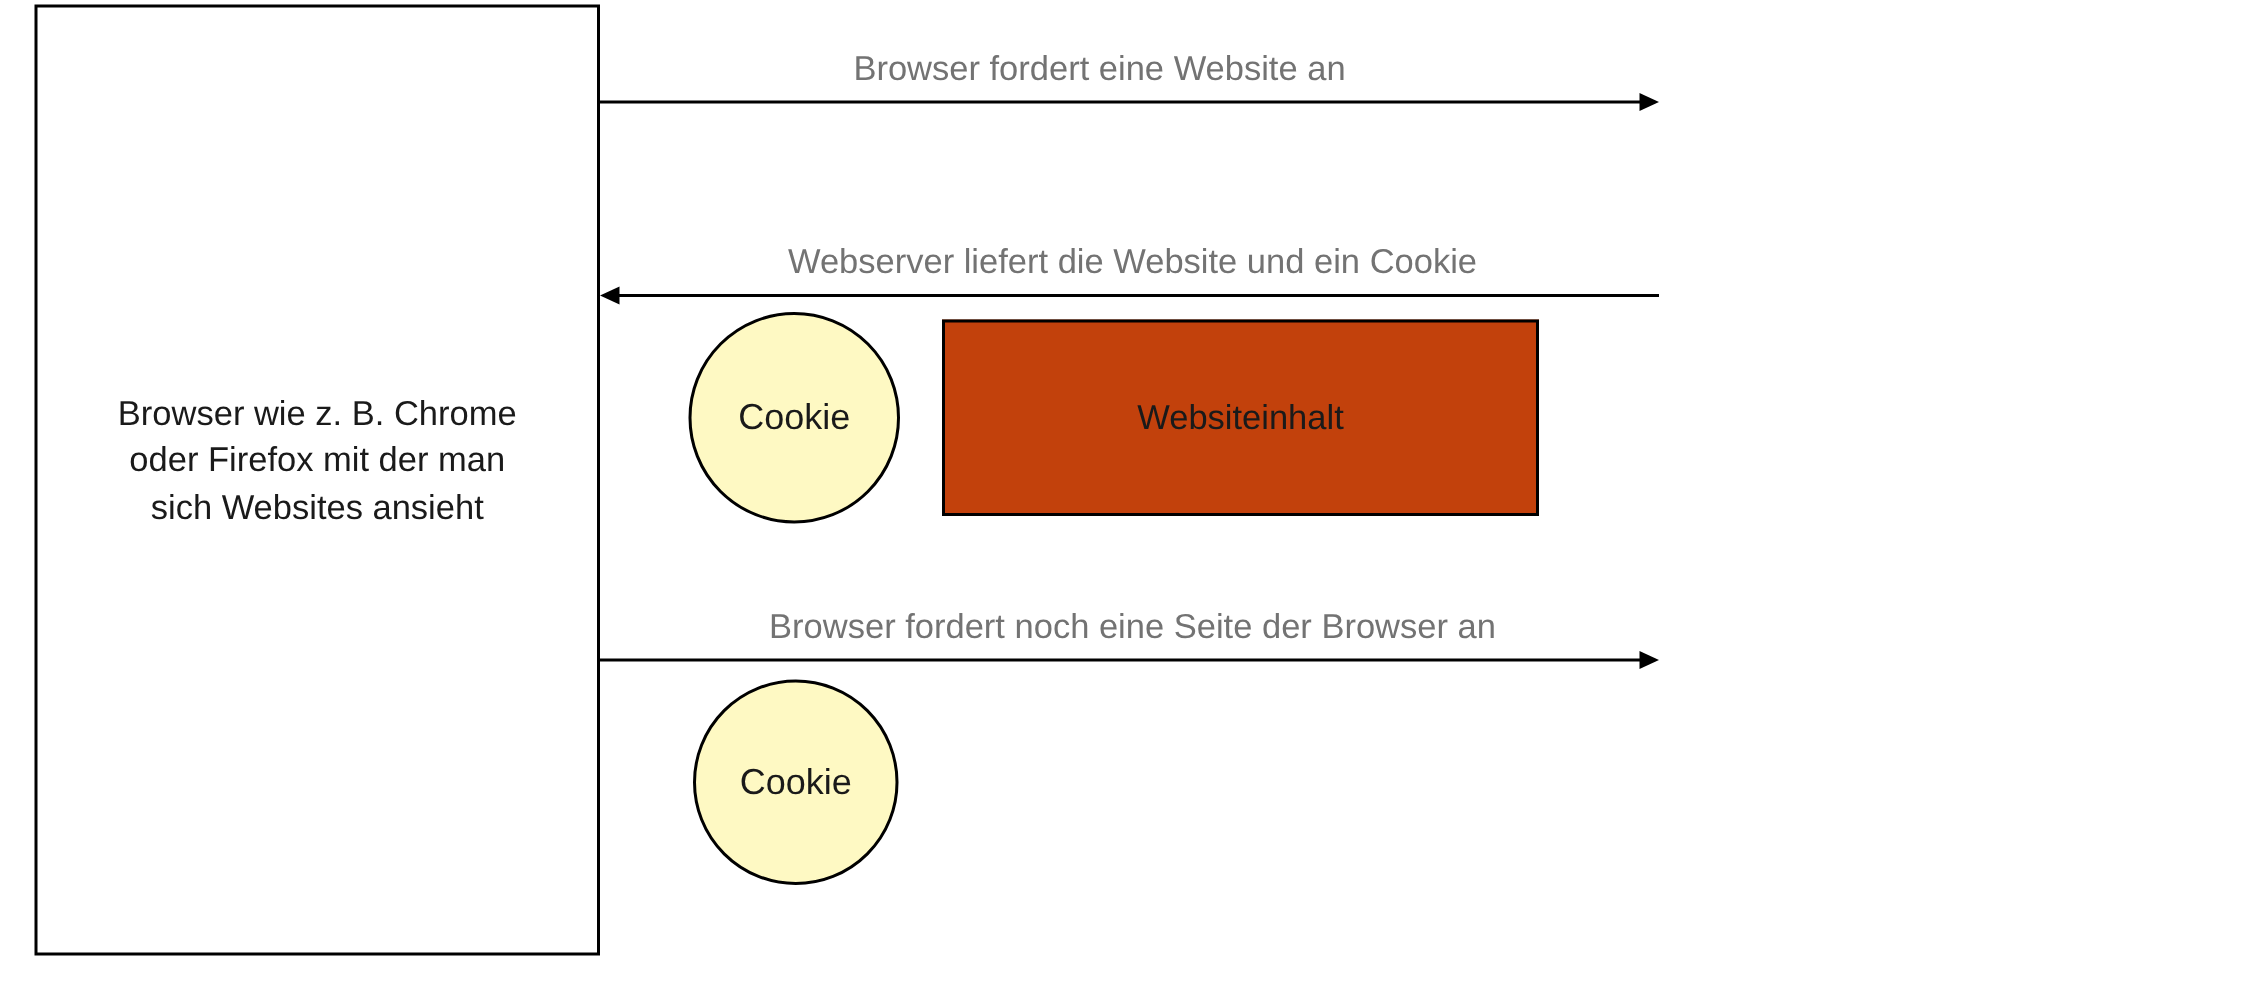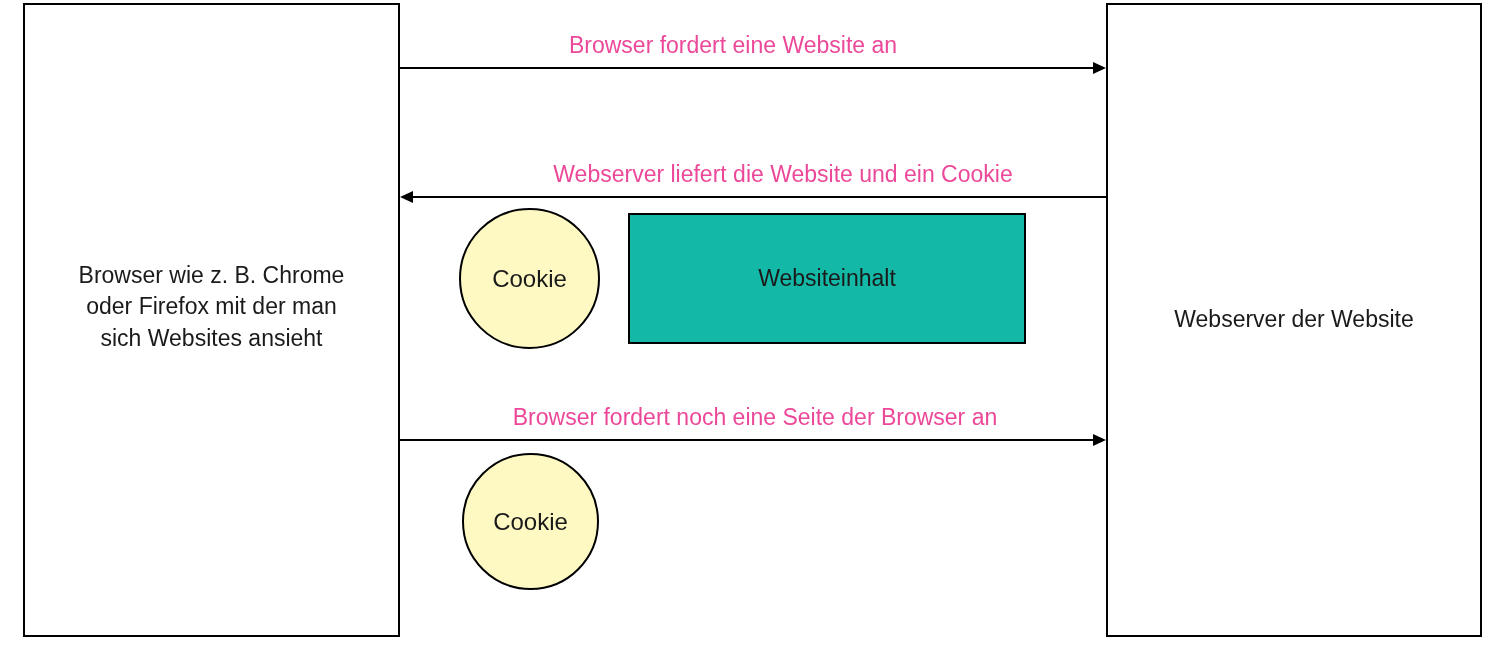--- a/index.html
+++ b/index.html
@@ -64,25 +64,25 @@
   .head-right { border-left: 13px solid #000000; }
   .head-left  { border-right: 13px solid #000000; }
   .head-1 { left: 1093px; top: 62px; }
   .head-2 { left: 400px;  top: 191px; }
   .head-3 { left: 1093px; top: 434px; }
   .arrow-label {
     position: absolute;
     transform: translateX(-50%);
     font-size: 23px;
     white-space: nowrap;
-    color: #ec4899;
+    color: #737373;
     background: #ffffff;
   }
   .label-1 { left: 733px; top: 32px; }
-  .label-2 { left: 755px; top: 161px; margin-left: 28px; }
+  .label-2 { left: 755px; top: 161px; }
   .label-3 { left: 755px; top: 404px; }
   .cookie-circle {
     position: absolute;
     box-sizing: border-box;
     border: 2px solid #000000;
     border-radius: 50%;
     background: #fef9c3;
     display: flex;
     align-items: center;
     justify-content: center;
@@ -101,41 +101,38 @@
     height: 137px;
   }
   .content-rect {
     position: absolute;
     box-sizing: border-box;
     left: 628px;
     top: 213px;
     width: 398px;
     height: 131px;
     border: 2px solid #000000;
-    background: #14b8a6;
+    background: #c2410c;
     display: flex;
     align-items: center;
     justify-content: center;
     font-size: 23px;
   }
 </style>
 </head>
 <body>
 
 <div class="canvas">
 
   <div class="node-box box-browser">
     <div class="box-label">Browser wie z. B. Chrome
 oder Firefox mit der man
 sich Websites ansieht</div>
   </div>
 
-  <div class="node-box box-webserver">
-    <div class="box-label">Webserver der Website</div>
-  </div>
 
   <div class="arrow-line line-1"></div>
   <div class="arrow-head head-right head-1"></div>
   <div class="arrow-label label-1">Browser fordert eine Website an</div>
 
   <div class="arrow-line line-2"></div>
   <div class="arrow-head head-left head-2"></div>
   <div class="arrow-label label-2">Webserver liefert die Website und ein Cookie</div>
 
   <div class="cookie-circle cookie-1">

